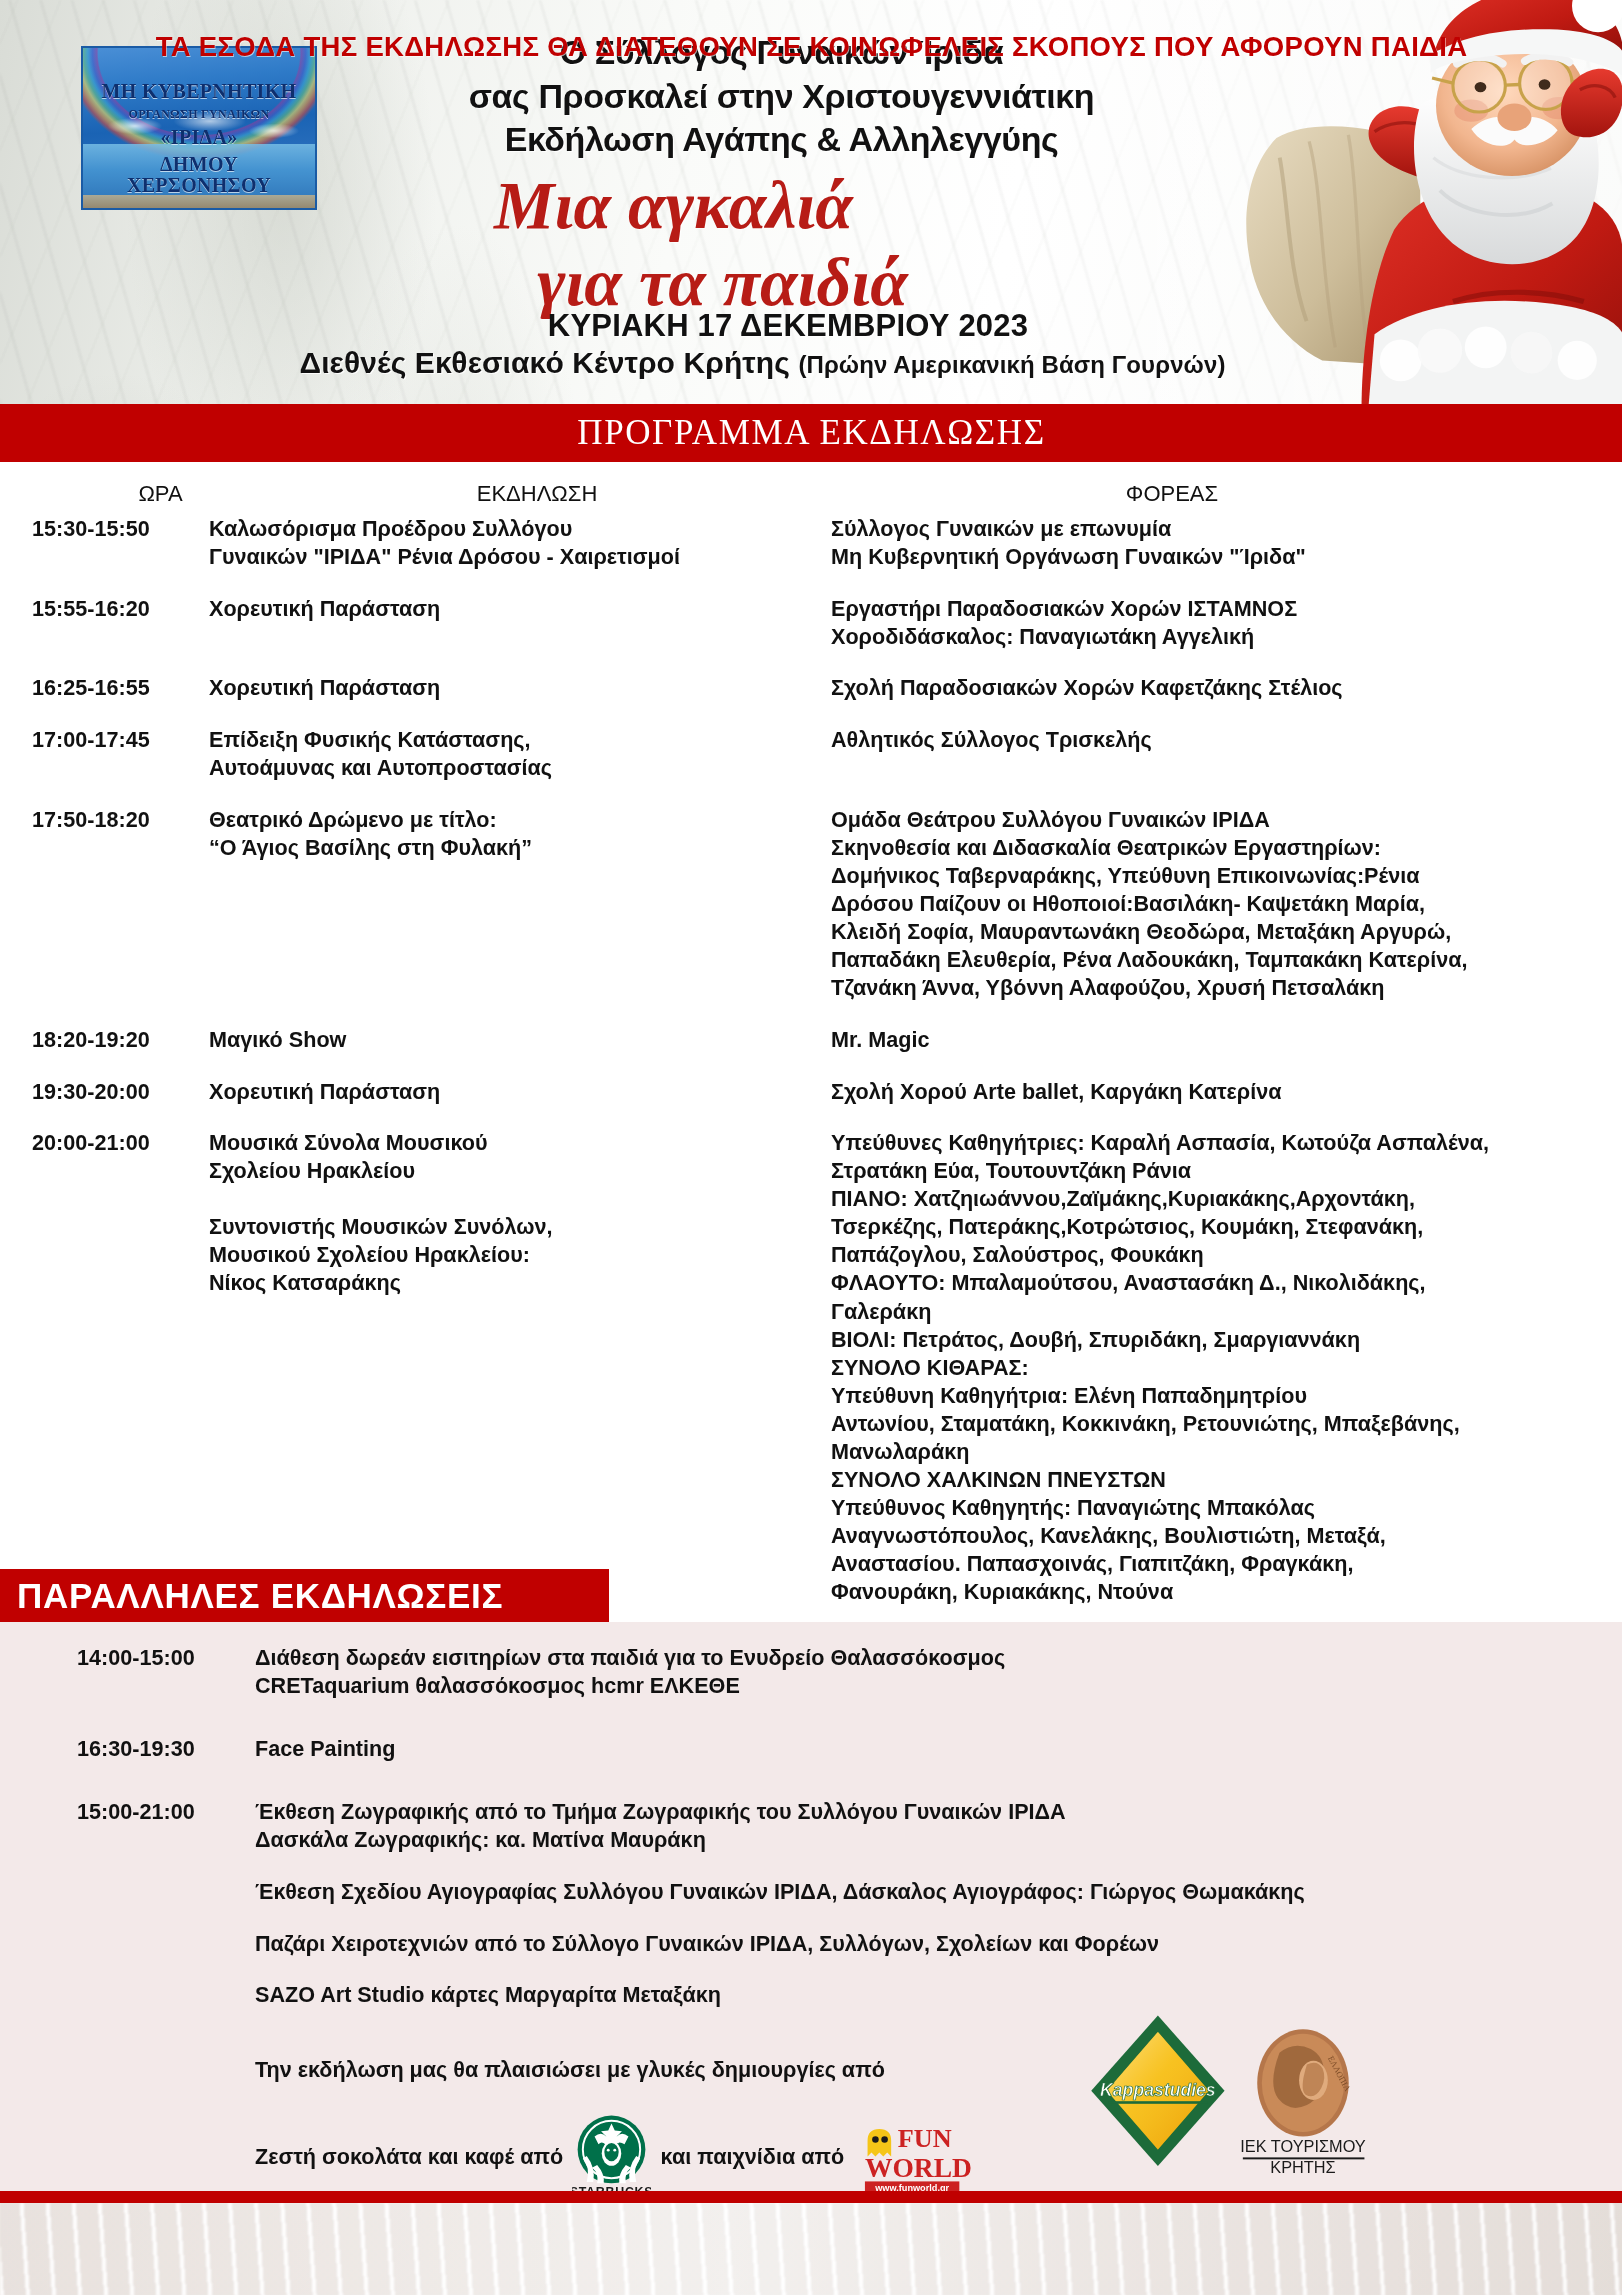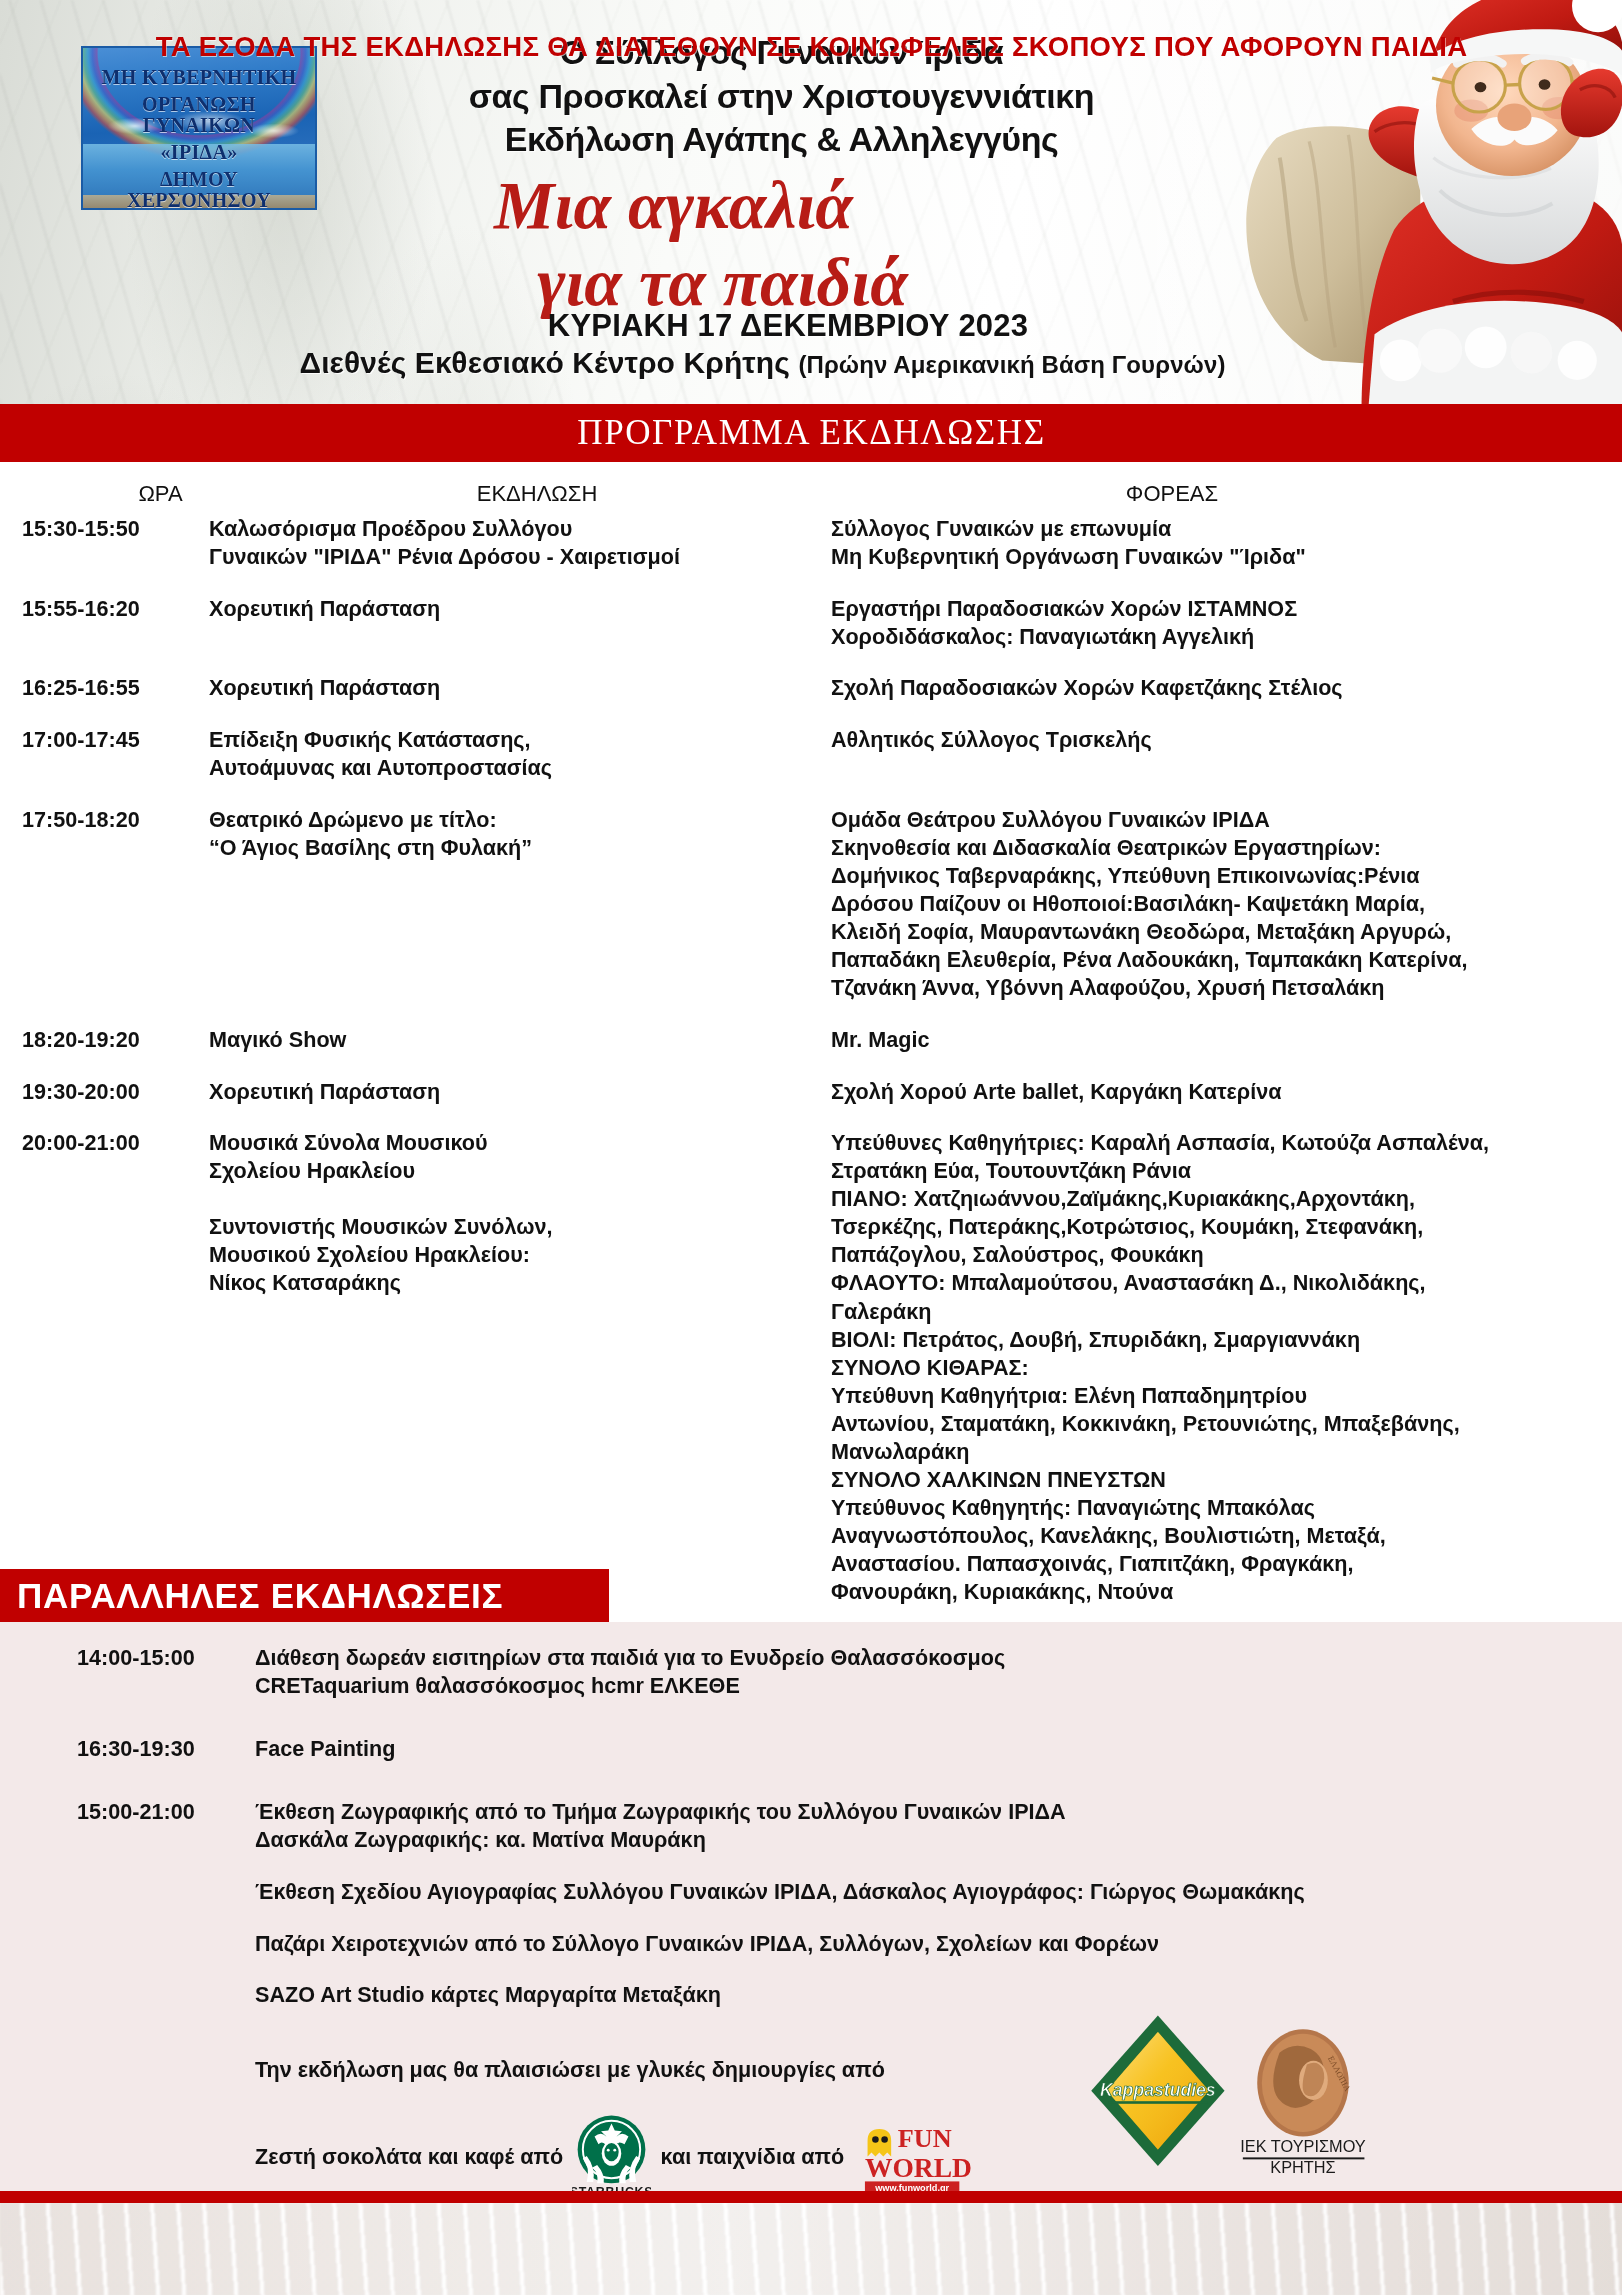--- a/index.html
+++ b/index.html
@@ -70,21 +70,21 @@
   .logo-text {
     position:absolute; left:0; top:0; width:100%; height:100%;
     display:flex; flex-direction:column; align-items:center; justify-content:center;
     gap:5.9px; padding: 31px 5.2px 9.2px;
     font-family:"Liberation Serif", serif; font-weight:bold;
     color:#0e2f6e; font-size:19.6px; letter-spacing:0.3px; line-height:1.06;
     text-align:center;
     text-shadow: 0 0.7px 0 rgba(255,255,255,.65);
   }
   .logo-text .l1 { font-size:20px; }
-  .logo-text .l2 { font-size:20px;text-align:center; }
+  .logo-text .l2 { font-size:12px;text-align:center; }
   .logo-text .l3 { font-size:20px; }
   .logo-text .l4 { font-size:20px; }
 
   
   .santa { position:absolute; right:0; top:-6.5px; width:510px; height:419px; }
 
   
   .head-lines {
     position:absolute; left:340px; top:31px; width:883px;
     text-align:center;
@@ -135,21 +135,21 @@
   
   .table { position:absolute; left:0; top:481px; width:1623px; }
   .thead { position:relative; height:34px; }
   .th { position:absolute; font-weight:normal; font-size:22px; color:#111; }
   .th-time  { left:82px;  width:157px; text-align:center; }
   .th-event { left:419px;  width:236px; text-align:center; }
   .th-org   { left:1054px; width:236px; text-align:center; }
 
   .row { position:relative; display:flex; padding: 0 0 0 0; }
   .c-time {
-    width:209px; flex:none; padding-left:22px;
+    width:209px; flex:none; padding-left:32px;
     font-size:21.6px; font-weight:bold; color:#111;
     line-height:1.30; white-space:nowrap;
   }
   .c-event {
     width:622px; flex:none;
     font-size:21.6px; font-weight:bold; color:#111; line-height:1.30;
   }
   .c-org {
     flex:1; padding-right:19.6px;
     font-size:21.6px; font-weight:bold; color:#111; line-height:1.30;

